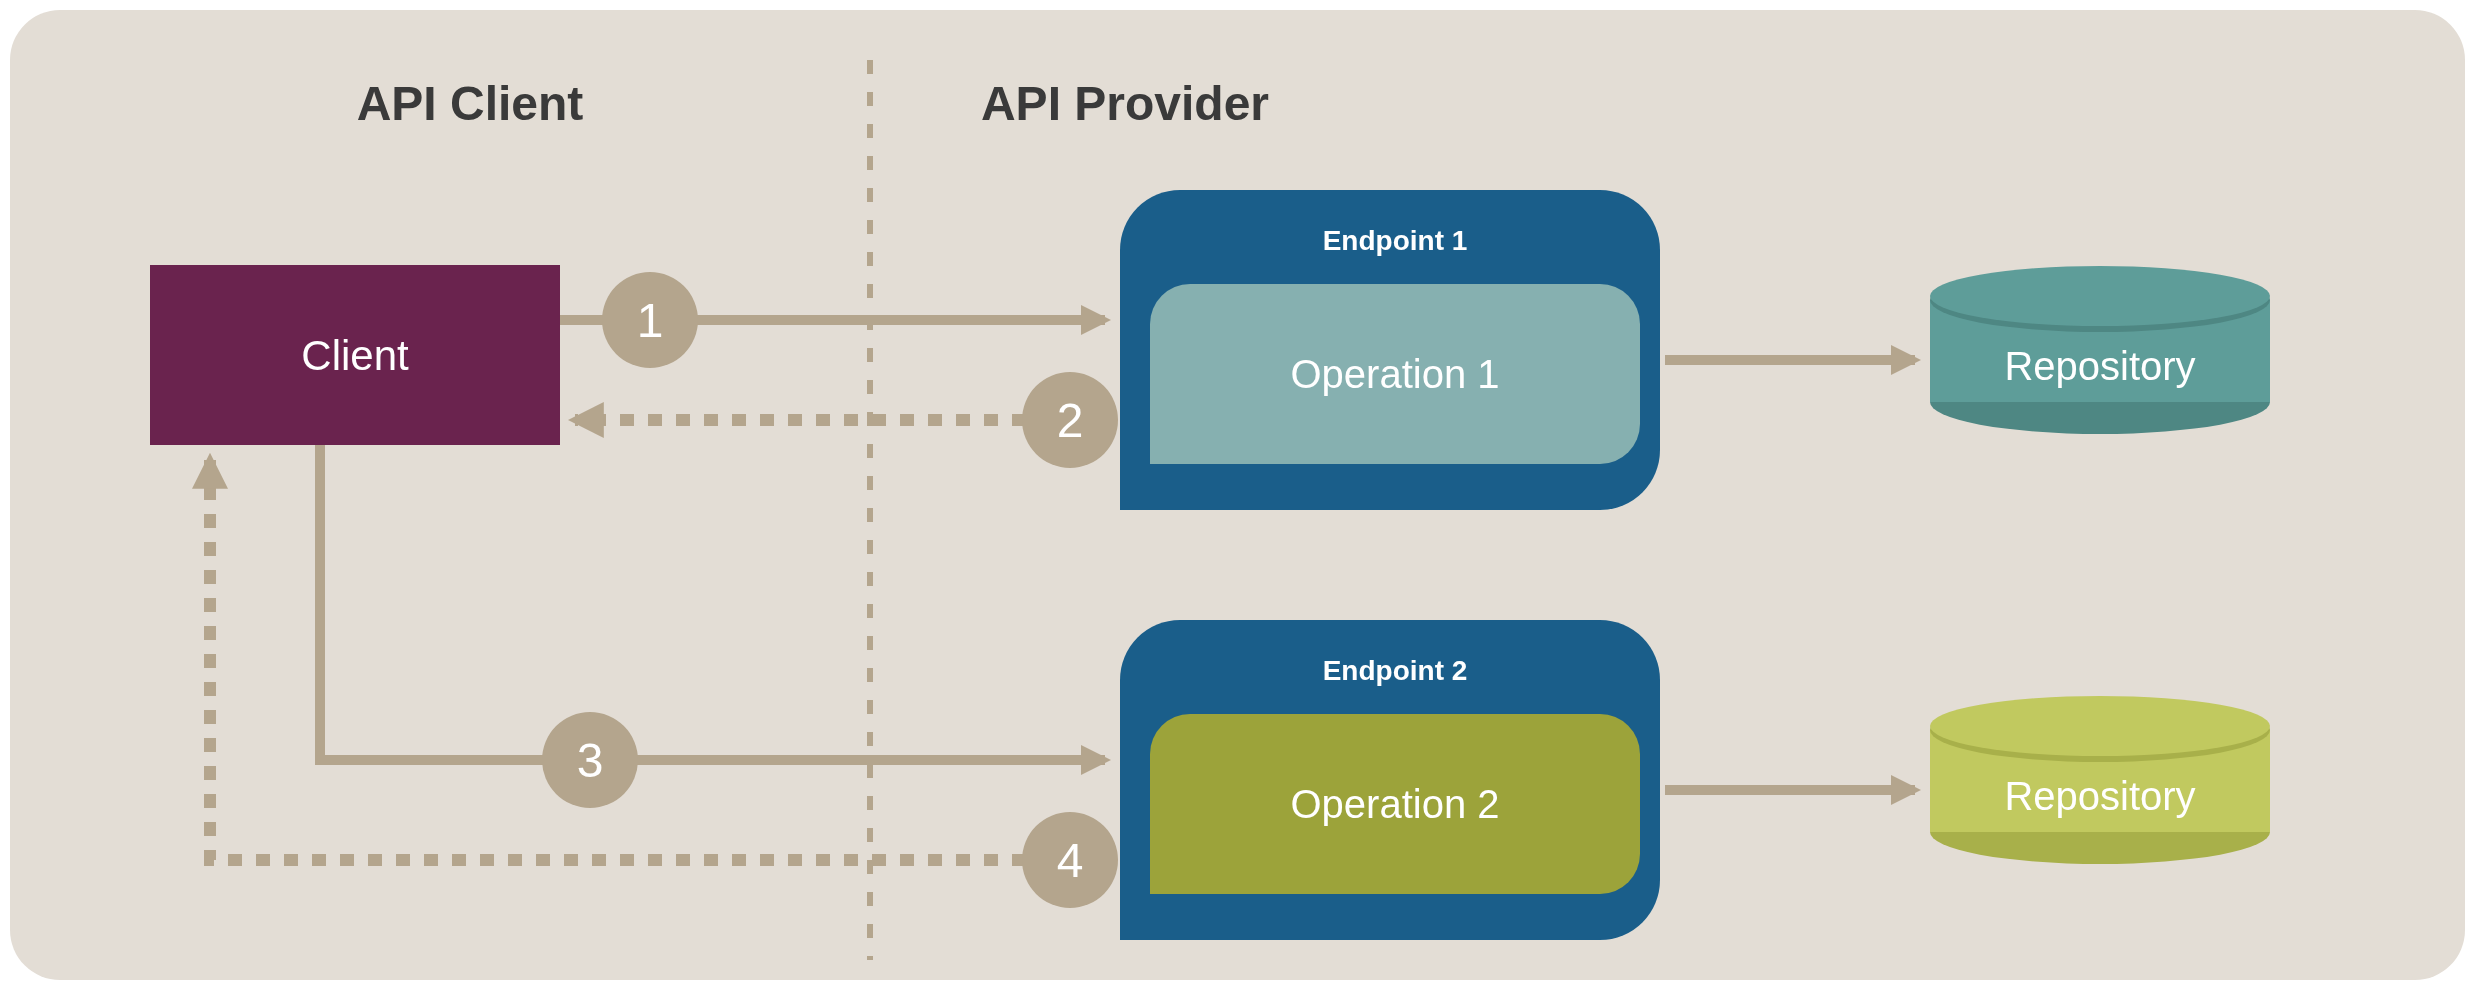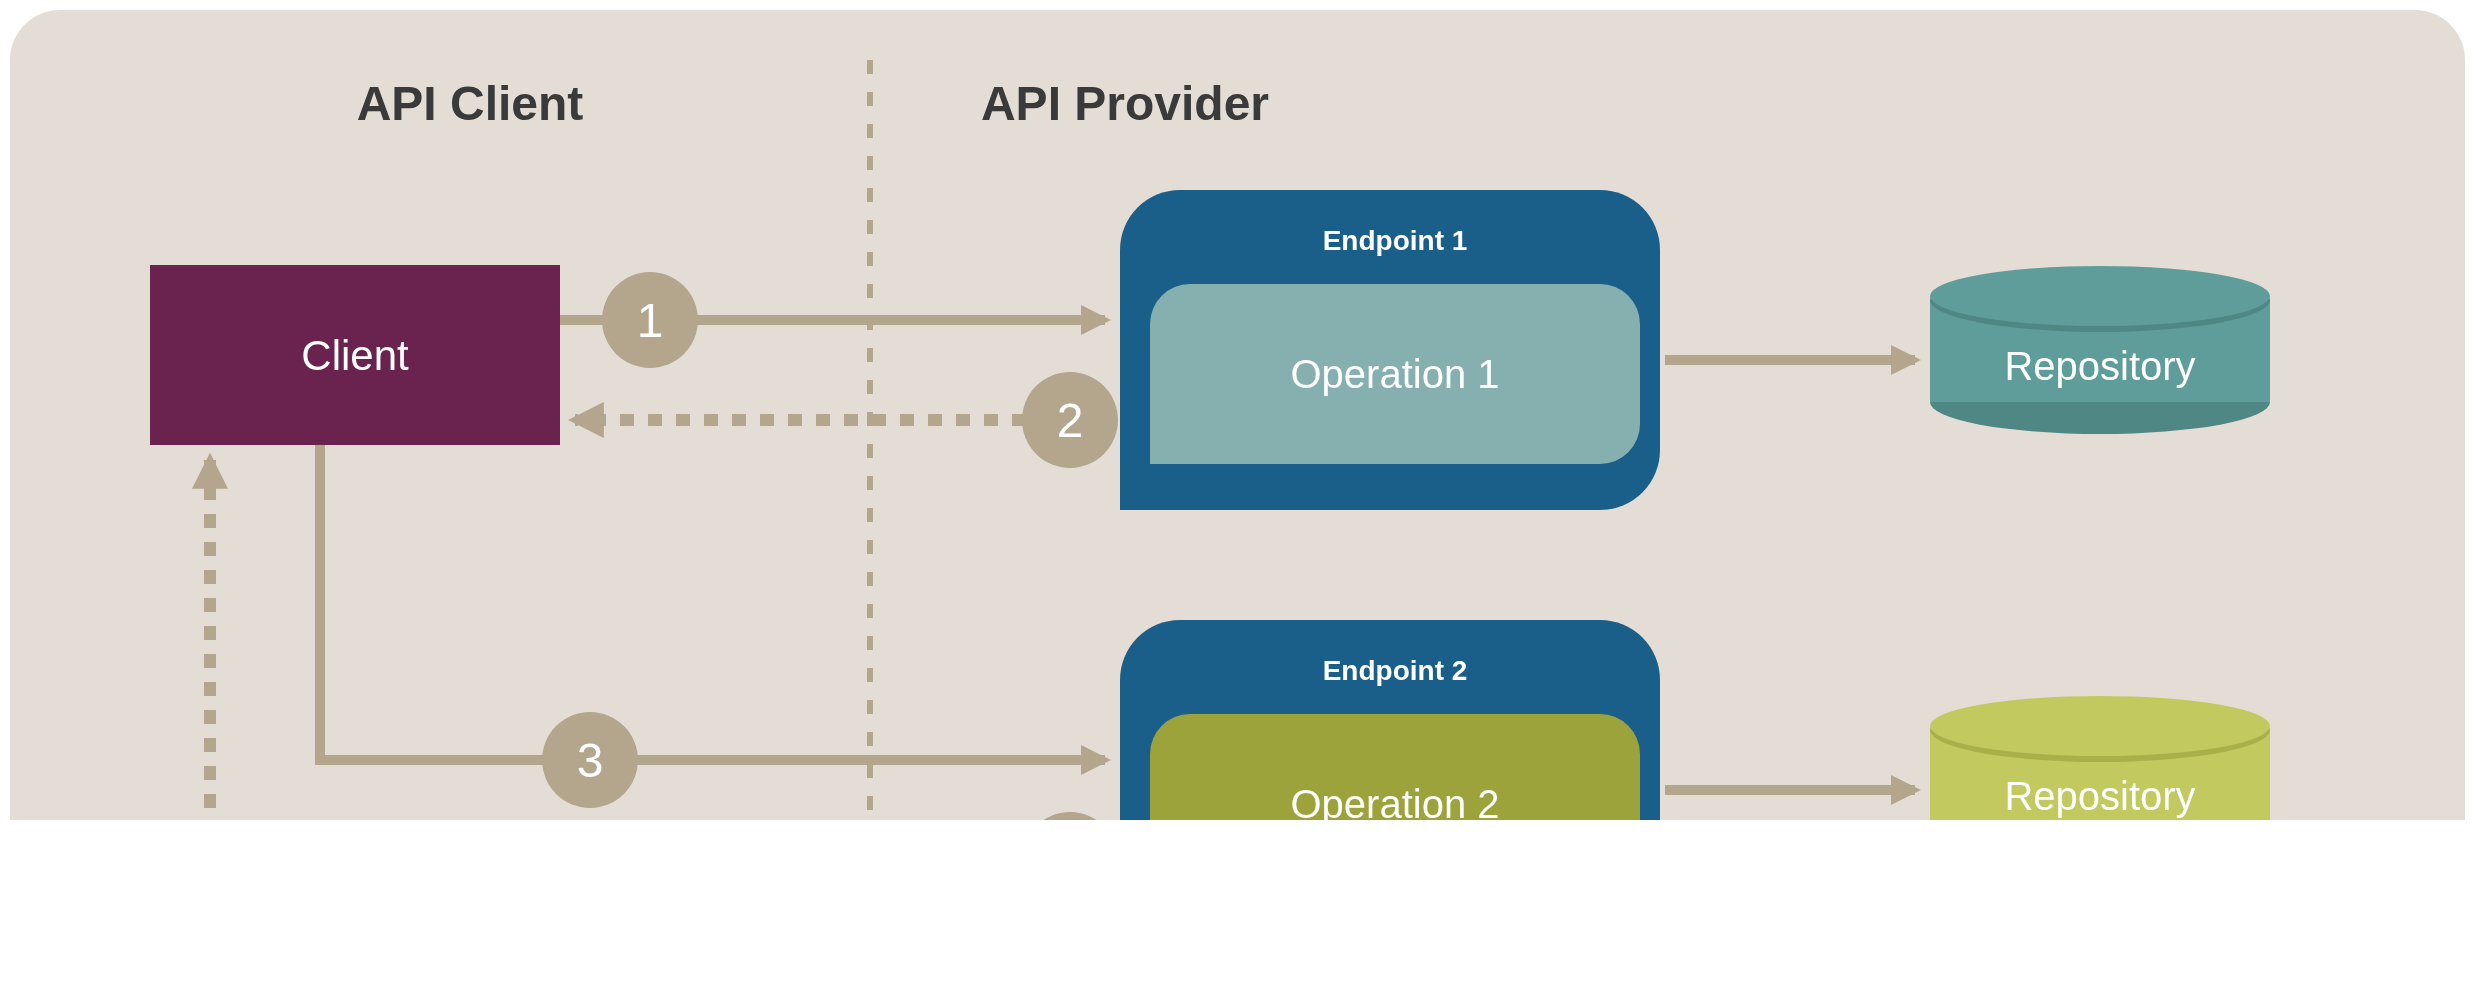--- a/index.html
+++ b/index.html
@@ -2,21 +2,21 @@
 <html><head>
 <meta charset="utf-8">
 <style>
   html, body {
     margin: 0;
     padding: 0;
     background: #fff;
   }
   .diagram-wrapper {
     width: 2475px;
-    height: 820px;
+    height: 990px;
     position: relative;
   }
   svg { display: block; }
 
   .title-text {
     font-family: Arial, Helvetica, sans-serif;
     font-weight: bold;
     font-size: 48px;
     fill: #3a3a3a;
   }

